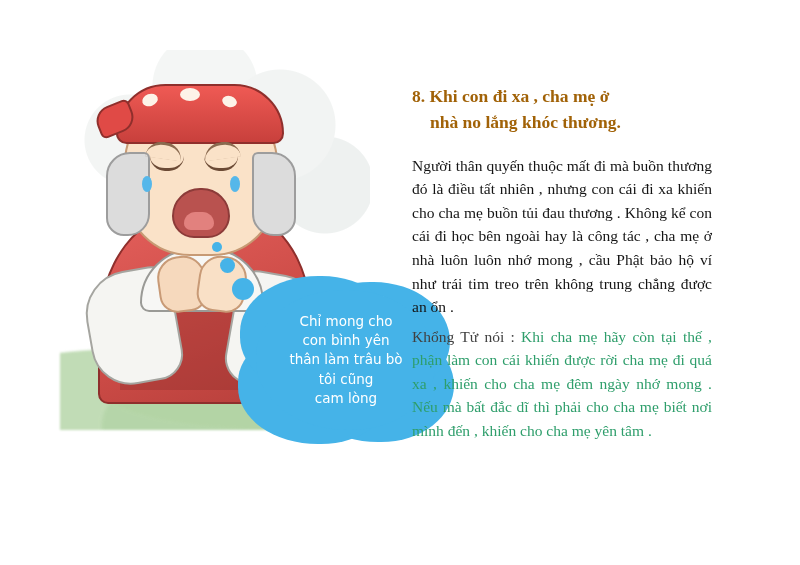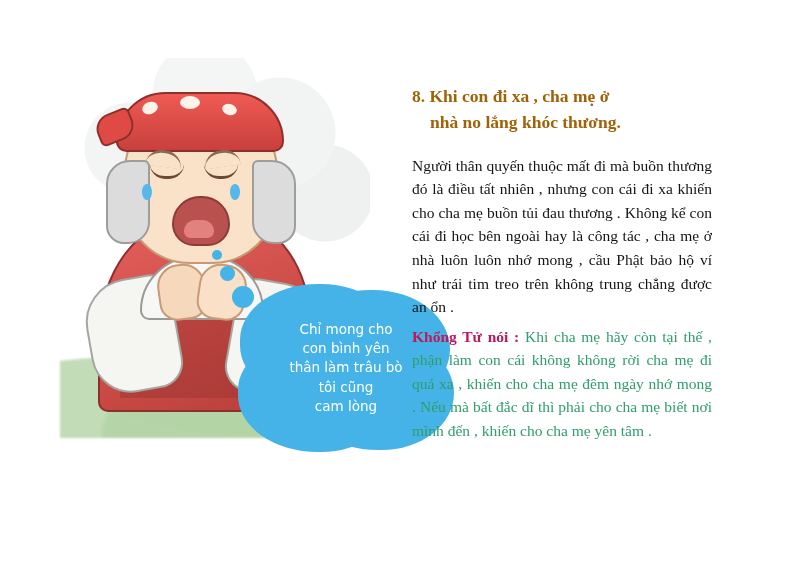--- a/index.html
+++ b/index.html
@@ -17,21 +17,21 @@
     position: relative;
     width: 800px;
     height: 565px;
     background: #ffffff;
   }
 
   
   .illustration {
     position: absolute;
     left: 60px;
-    top: 48px;
+    top: 40px;
     width: 330px;
     height: 420px;
   }
 
   
   .cloud-bg {
     position: absolute;
     left: 10px;
     top: 10px;
     width: 300px;
@@ -268,22 +268,22 @@
     text-align-last: left;
     color: #111111;
   }
   p.para.black { color: #141414; }
 
   p.para.green {
     color: #2e9e6b;
     margin-top: 6px;
   }
   .red-lead {
-    color: #be185d;
-    font-weight: bold;
+    color: #404040;
+    font-weight: normal;
   }
 </style>
 </head>
 <body>
 
 <div class="page">
 
   <div class="illustration">
 
     <div class="cloud-bg"></div>
@@ -334,17 +334,17 @@
   <div class="text-col">
 
     <h2 class="heading">
       <span>8. Khi con đi xa , cha mẹ ở</span>
       <span class="line2">nhà no lắng khóc thương.</span>
     </h2>
 
     <p class="para black"> Người thân quyến thuộc mất đi mà buồn thương đó là điều tất nhiên , nhưng con cái đi xa khiến cho cha mẹ buồn tủi đau thương . Không kể con cái đi học bên ngoài hay là công tác , cha mẹ ở nhà luôn luôn nhớ mong , cầu Phật bảo hộ ví như trái tim treo trên không trung chẳng được an ổn .</p>
 
     <p class="para green">
-      <span class="red-lead">Khổng Tử nói :</span><span> Khi cha mẹ hãy còn tại thế , phận làm con cái không không rời cha mẹ đi quá xa , khiến cho cha mẹ đêm ngày nhớ mong . Nếu mà bất đắc dĩ thì phải cho cha mẹ biết nơi mình đến , khiến cho cha mẹ yên tâm .</span>
+      <span class="red-lead">Khổng Tử nói :</span><span> Khi cha mẹ hãy còn tại thế , phận làm con cái khiến được rời cha mẹ đi quá xa , khiến cho cha mẹ đêm ngày nhớ mong . Nếu mà bất đắc dĩ thì phải cho cha mẹ biết nơi mình đến , khiến cho cha mẹ yên tâm .</span>
     </p>
 
   </div>
 </div>
 
 </body></html>

